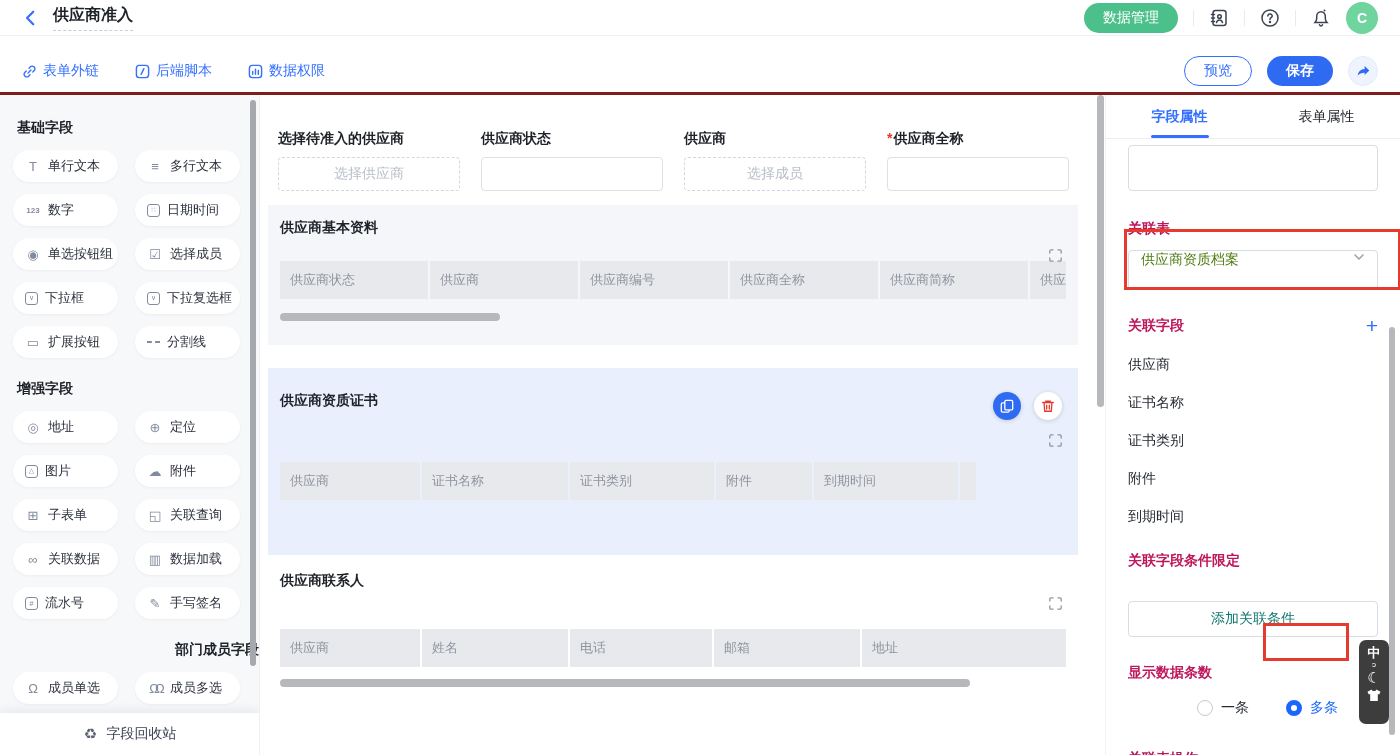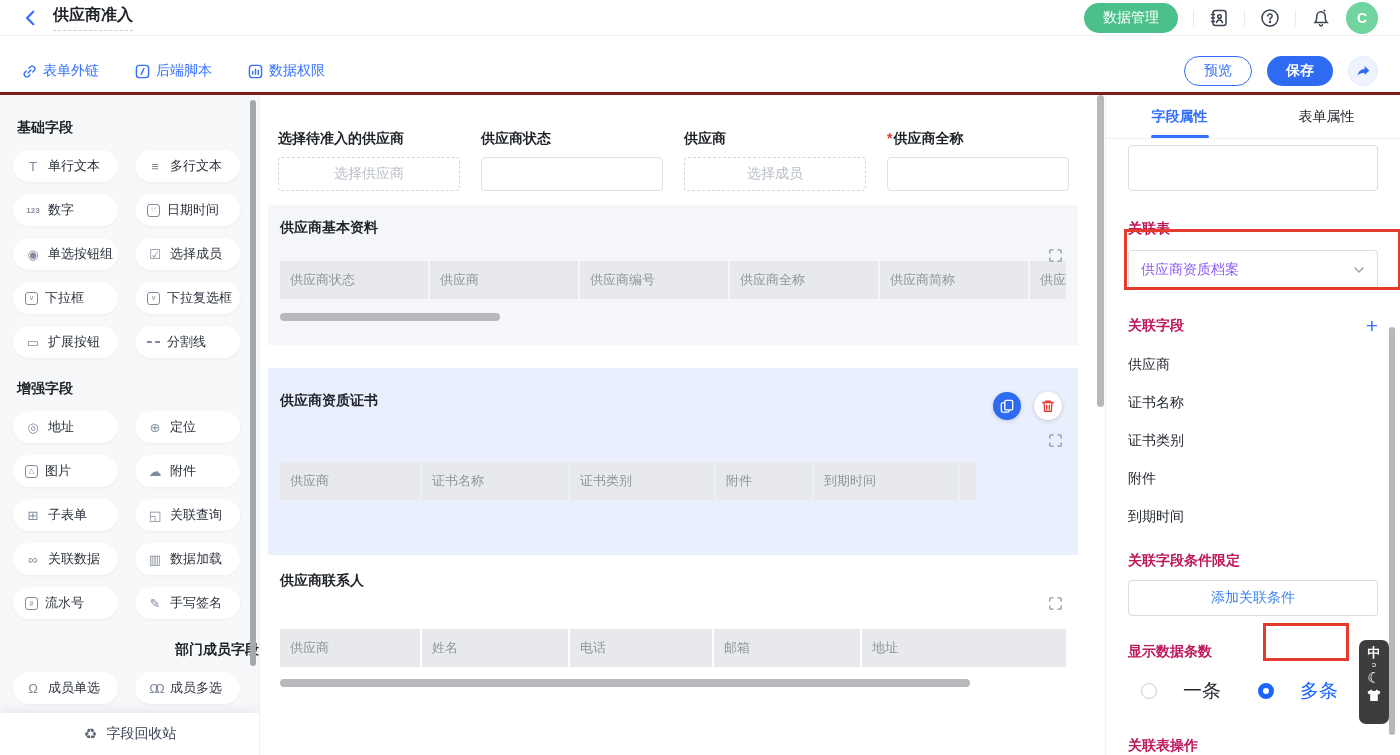--- a/index.html
+++ b/index.html
@@ -76,30 +76,30 @@
   
   .panel { width:295px; background:#fff; border-left:1px solid #f0f1f3; position:relative; flex-shrink:0; }
   .panel-tabs { height:44px; display:flex; border-bottom:1px solid #eceef1; }
   .ptab { flex:1; display:flex; align-items:center; justify-content:center; font-size:14px; color:#1f2329; position:relative; cursor:pointer; }
   .ptab.active { color:#3370ff; font-weight:bold; }
   .ptab.active::after { content:""; position:absolute; bottom:0; left:50%; transform:translateX(-50%); width:58px; height:3px; background:#3370ff; border-radius:2px; }
   .panel-body { padding:0 22px; }
   .top-box { margin-top:6px; height:46px; border:1px solid #d8dce3; border-radius:4px; background:#fff; cursor:text; }
   .plabel { font-size:14px; font-weight:bold; color:#be185d; }
   .lbl-reltable { margin-top:29px; }
-  .select { margin-top:12px; height:40px; border:1px solid #d8dce3; border-radius:4px; display:flex; align-items:center; justify-content:space-between; padding:0 12px; font-size:14px; color:#8b5cf6; cursor:pointer; background:#fff; }
+  .select { margin-top:12px; height:40px; border:1px solid #d8dce3; border-radius:4px; display:flex; justify-content:space-between; padding:0 12px; font-size:14px; color:#4d7c0f; cursor:pointer; background:#fff; }
   .rel-header { display:flex; justify-content:space-between; align-items:center; margin-top:27px; }
   .plus { color:#3370ff; font-size:21px; line-height:16px; cursor:pointer; font-weight:normal; }
   .rel-list { margin-top:21px; list-style:none; }
   .rel-list li { font-size:14px; color:#262b33; margin-bottom:20px; cursor:pointer; }
   .lbl-cond { margin-top:26px; }
-  .cond-btn { margin-top:10px; width:100%; height:36px; border:1px solid #d8dce3; border-radius:4px; background:#fff; font-size:14px; color:#3b82f6; cursor:pointer; }
+  .cond-btn { margin-top:31px; width:100%; height:36px; border:1px solid #d8dce3; border-radius:4px; background:#fff; font-size:14px; color:#0f766e; cursor:pointer; }
   .lbl-count { margin-top:27px; }
   .radio-row { margin-top:17px; display:flex; justify-content:flex-end; align-items:center; gap:37px; padding-right:40px; }
-  .radio { display:flex; align-items:center; gap:26px; font-size:19px; color:#262b33; cursor:pointer; }
+  .radio { display:flex; align-items:center; gap:8px; font-size:14px; color:#262b33; cursor:pointer; }
   .rdot { width:16px; height:16px; border-radius:50%; border:1px solid #c6cad1; background:#fff; flex-shrink:0; }
   .radio.on .rdot { border:5px solid #1a66ff; }
   .radio.on span { color:#1a66ff; }
   .lbl-ops { margin-top:33px; }
   .red-box { position:absolute; border:3px solid #e53a2e; z-index:7; pointer-events:none; }
   .red1 { left:18px; right:-1px; top:134px; height:61px; }
   .red2 { left:157px; top:528px; width:86px; height:38px; }
   .panel-scrollbar { position:absolute; right:5px; top:232px; width:6px; height:408px; background:#b6b8bc; border-radius:3px; cursor:pointer; z-index:9; }
   .float-widget { position:absolute; right:11px; top:545px; width:30px; height:84px; background:#3d3d3d; border-radius:7px; display:flex; flex-direction:column; align-items:center; padding-top:5px; z-index:8; cursor:pointer; }
   .fw-cn { color:#fff; font-size:13px; font-weight:bold; line-height:15px; }

